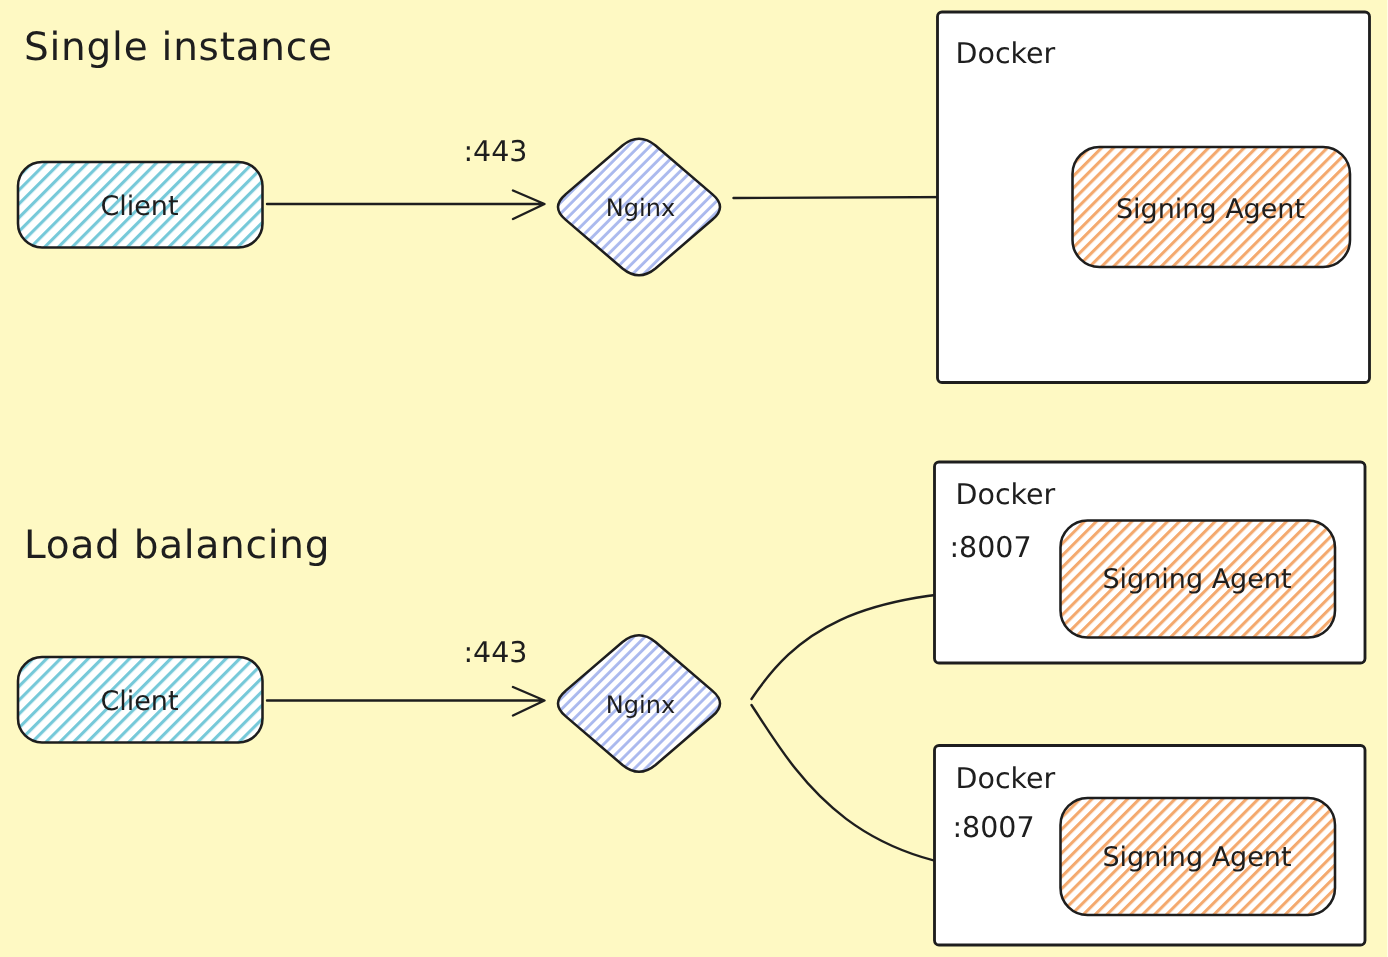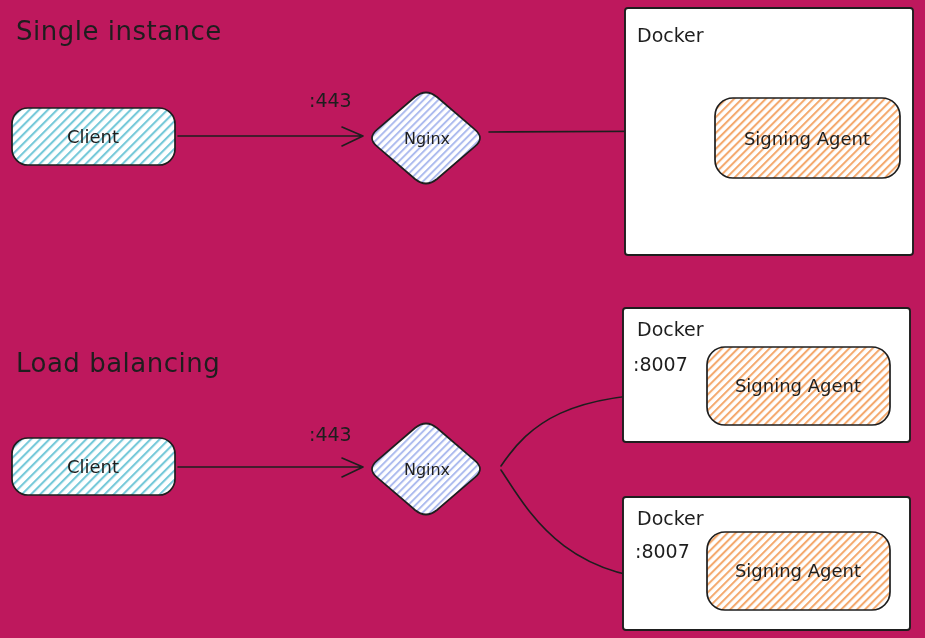--- a/index.html
+++ b/index.html
@@ -4,21 +4,21 @@
 <style>
   html, body {
     margin: 0;
     padding: 0;
     background: #ffffff;
   }
   .canvas {
     position: relative;
     width: 925px;
     height: 638px;
-    background: #be185d;
+    background: #fef9c3;
     overflow: hidden;
   }
   svg text {
     font-family: "DejaVu Sans", "Liberation Sans", sans-serif;
     fill: #1e1e1e;
   }
   .section-title {
     font-size: 26px;
     letter-spacing: 0.5px;
   }

